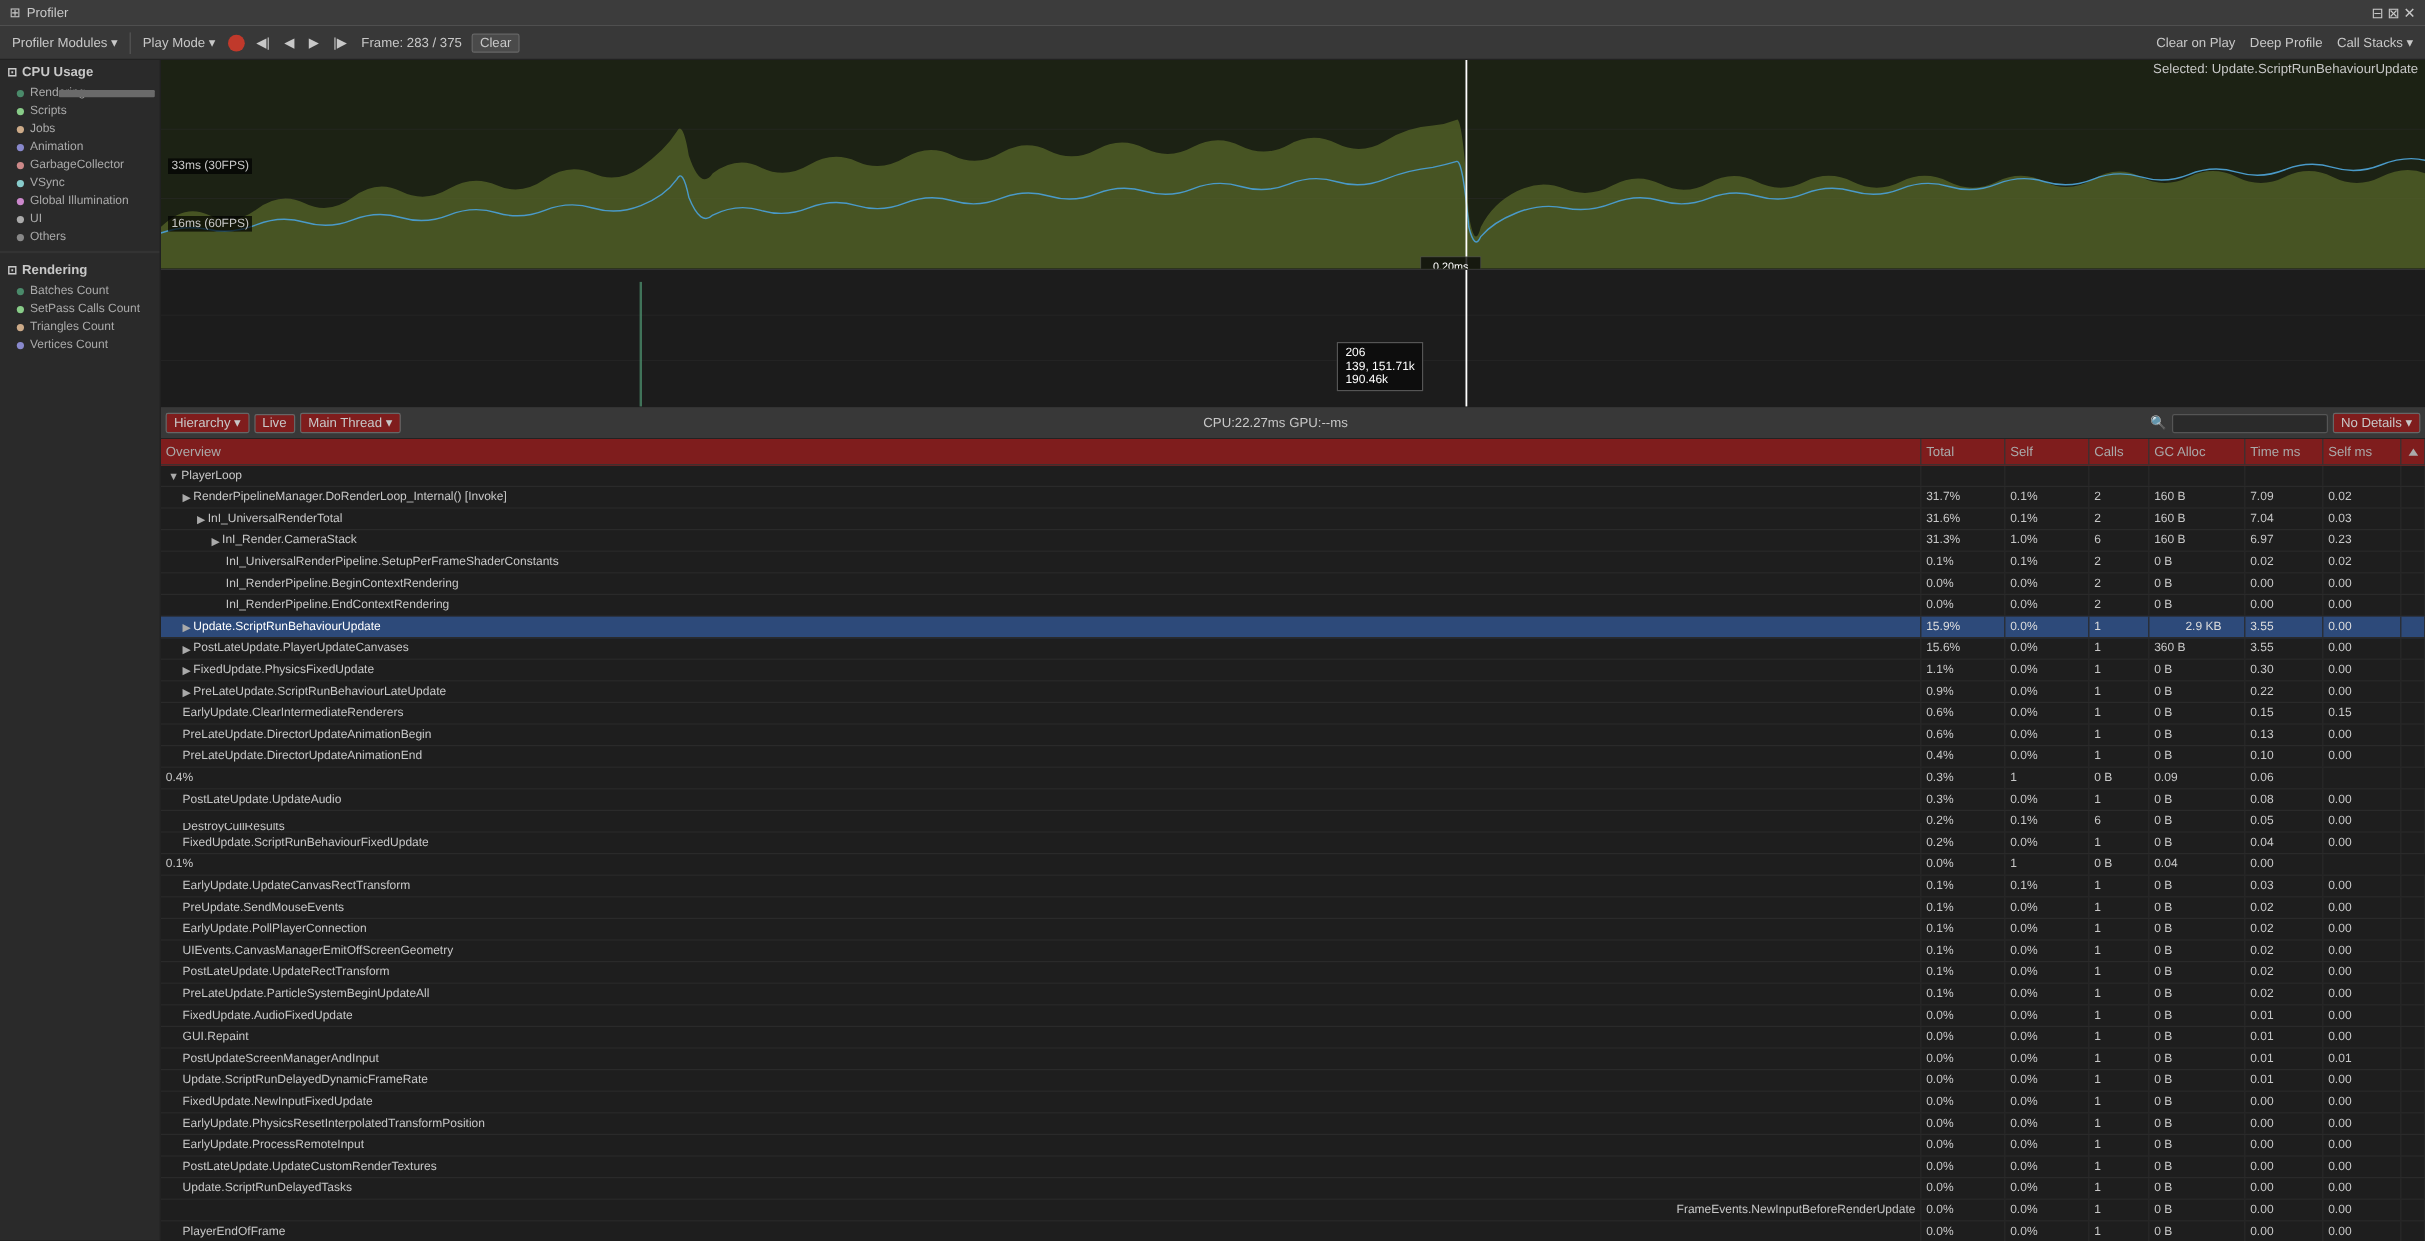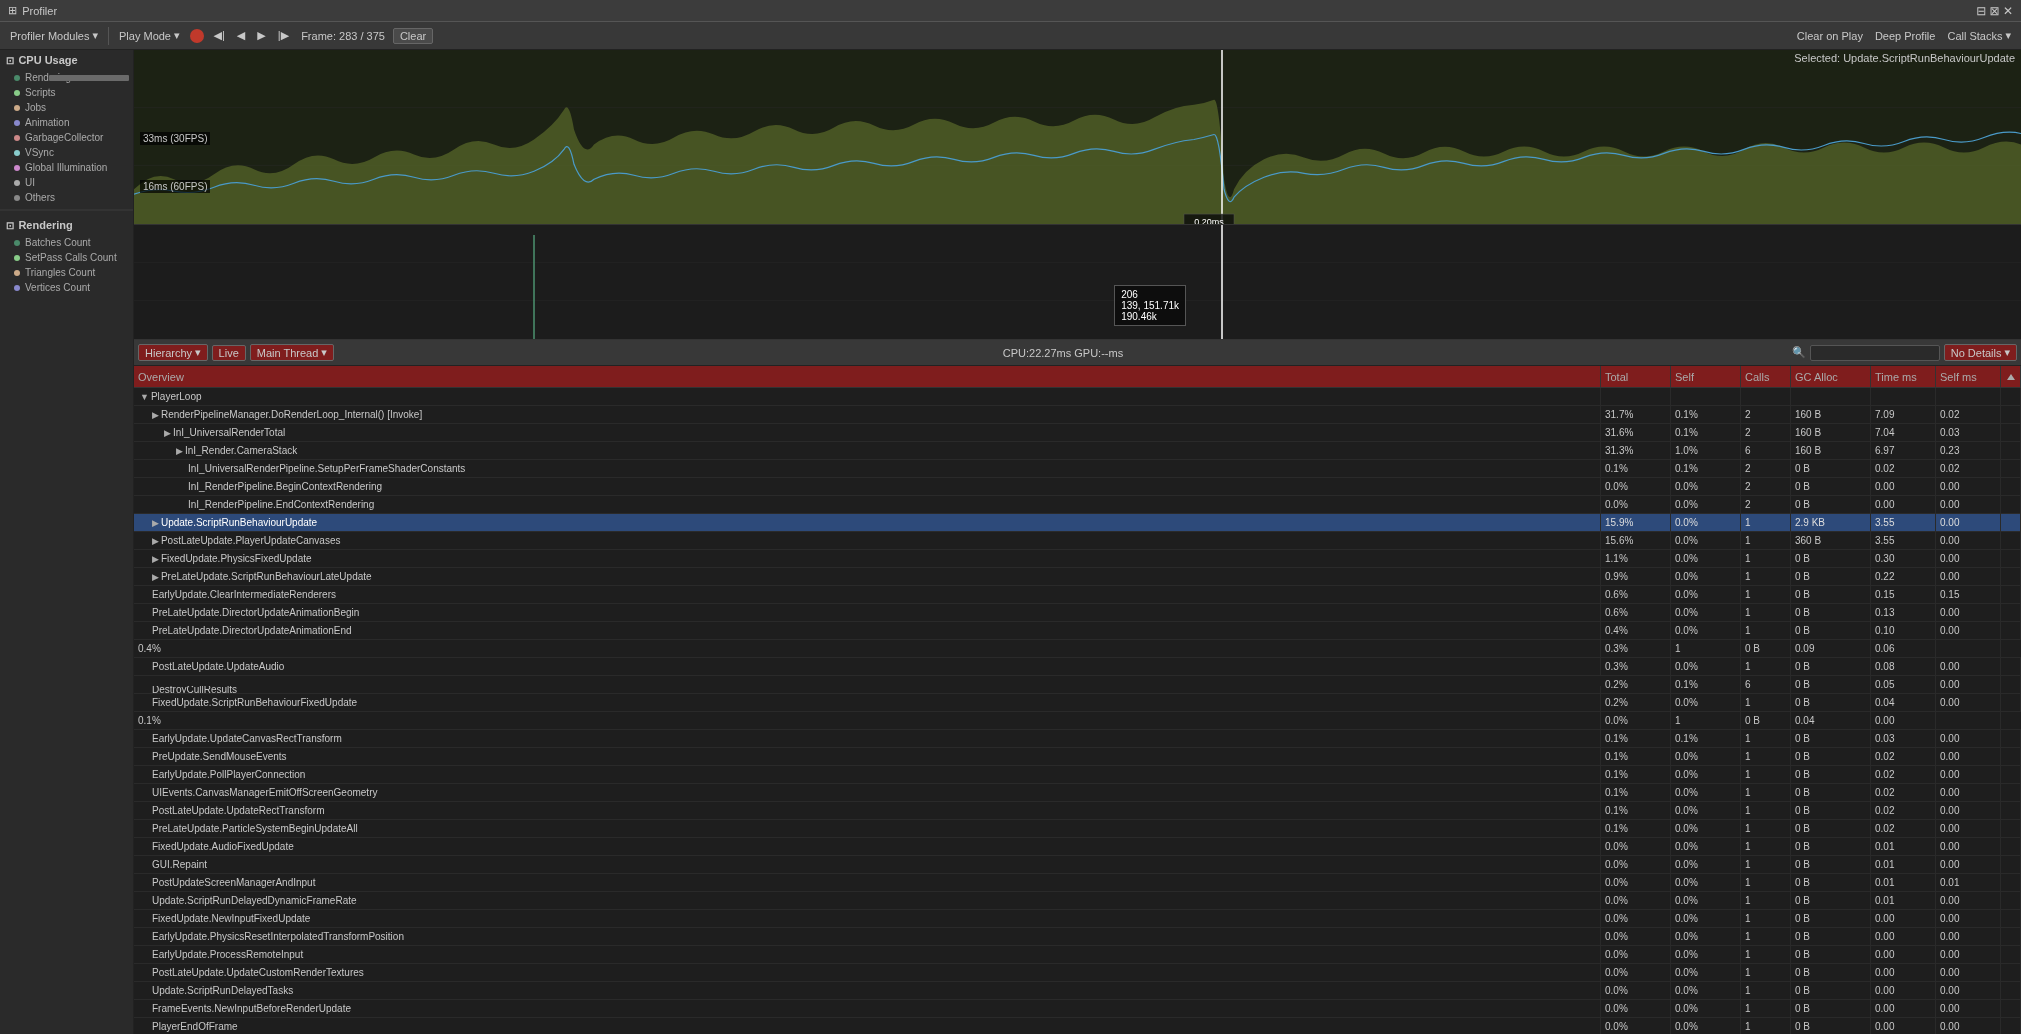--- a/index.html
+++ b/index.html
@@ -597,21 +597,21 @@
               <div class="table-cell"></div>
             </div>
             <div class="table-row selected">
               <div class="table-cell name-cell selected-text" style="padding-left: 18px;">
                 <span class="expand-arrow">▶ </span>
                 <span style="color: rgb(255, 255, 255);">Update.ScriptRunBehaviourUpdate</span>
               </div>
               <div class="table-cell" style="color: rgb(221, 221, 221);">15.9%</div>
               <div class="table-cell" style="color: rgb(221, 221, 221);">0.0%</div>
               <div class="table-cell" style="color: rgb(221, 221, 221);">1</div>
-              <div class="table-cell" style="color: rgb(221, 221, 221);">2.9 KB</div>
+              <div class="table-cell" style="color: rgb(221, 221, 221); margin-left: 26px;">2.9 KB</div>
               <div class="table-cell" style="color: rgb(221, 221, 221);">3.55</div>
               <div class="table-cell" style="color: rgb(221, 221, 221);">0.00</div>
               <div class="table-cell" style="color: rgb(221, 221, 221);"></div>
             </div>
             <div class="table-row">
               <div class="table-cell name-cell" style="padding-left: 18px;">
                 <span class="expand-arrow">▶ </span>
                 <span>PostLateUpdate.PlayerUpdateCanvases</span>
               </div>
               <div class="table-cell">15.6%</div>
@@ -912,21 +912,21 @@
               </div>
               <div class="table-cell">0.0%</div>
               <div class="table-cell">0.0%</div>
               <div class="table-cell">1</div>
               <div class="table-cell">0 B</div>
               <div class="table-cell">0.00</div>
               <div class="table-cell">0.00</div>
               <div class="table-cell"></div>
             </div>
             <div class="table-row">
-              <div class="table-cell name-cell" style="padding-left: 18px;">
+              <div class="table-cell name-cell" style="padding-left: 18px; justify-content: flex-end;">
                 <span>FrameEvents.NewInputBeforeRenderUpdate</span>
               </div>
               <div class="table-cell">0.0%</div>
               <div class="table-cell">0.0%</div>
               <div class="table-cell">1</div>
               <div class="table-cell">0 B</div>
               <div class="table-cell">0.00</div>
               <div class="table-cell">0.00</div>
               <div class="table-cell"></div>
             </div>

